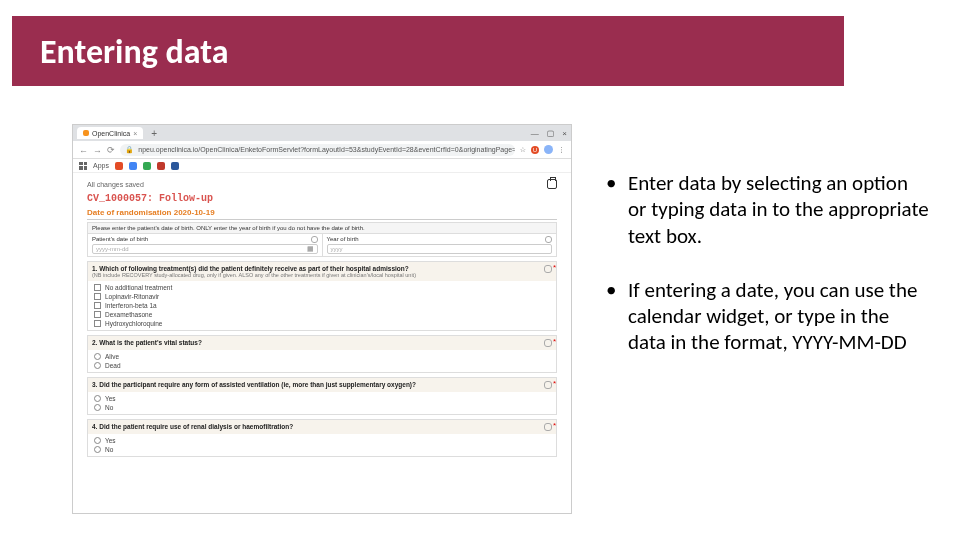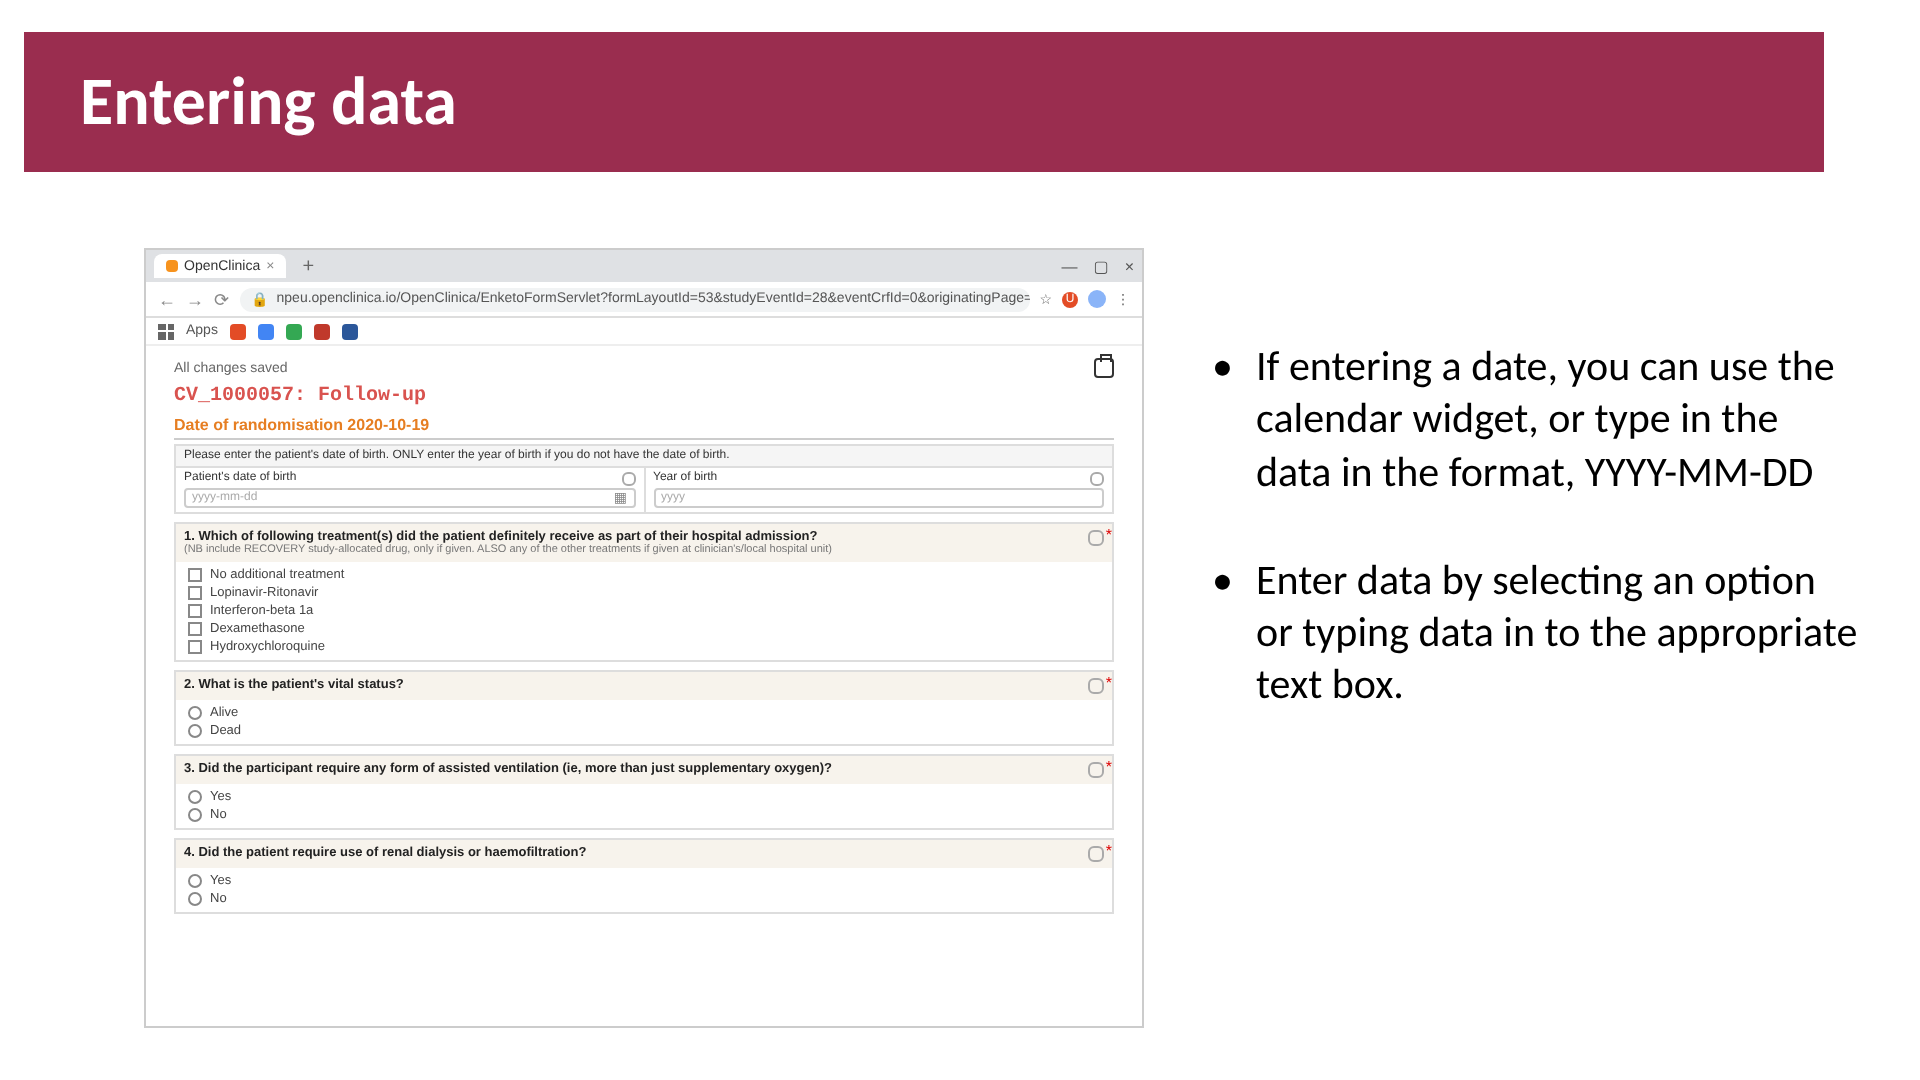--- a/index.html
+++ b/index.html
@@ -8,21 +8,21 @@
     background: #fff;
     font-family: Calibri, Arial, sans-serif;
     position: relative;
     overflow: hidden;
   }
 
   
   .banner {
     position: absolute;
     top: 16px; left: 12px;
-    width: 900px; height: 70px;
+    width: 832px; height: 70px;
     background: #9a2d4f;
     display: flex; align-items: center;
     padding-left: 28px;
   }
   .banner h1 {
     color: #fff;
     font-size: 34px;
     font-weight: 700;
   }
 
@@ -127,22 +127,22 @@
   .opt .rb { width:7px; height:7px; border:1px solid #888; border-radius:50%; }
 </style>
 </head>
 <body>
 
 <div class="banner">
   <h1>Entering data</h1>
 </div>
 
 <ul class="bullets">
+  <li>Enter data by selecting an option or typing data in to the appropriate text box.</li>
   <li>If entering a date, you can use the calendar widget, or type in the data in the format, YYYY-MM-DD</li>
-  <li>Enter data by selecting an option or typing data in to the appropriate text box.</li>
 </ul>
 
 <div class="browser">
 
   <div class="tabstrip">
     <div class="tab">
       <span class="favicon"></span>
       <span>OpenClinica</span>
       <span style="color:#888;">×</span>
     </div>

